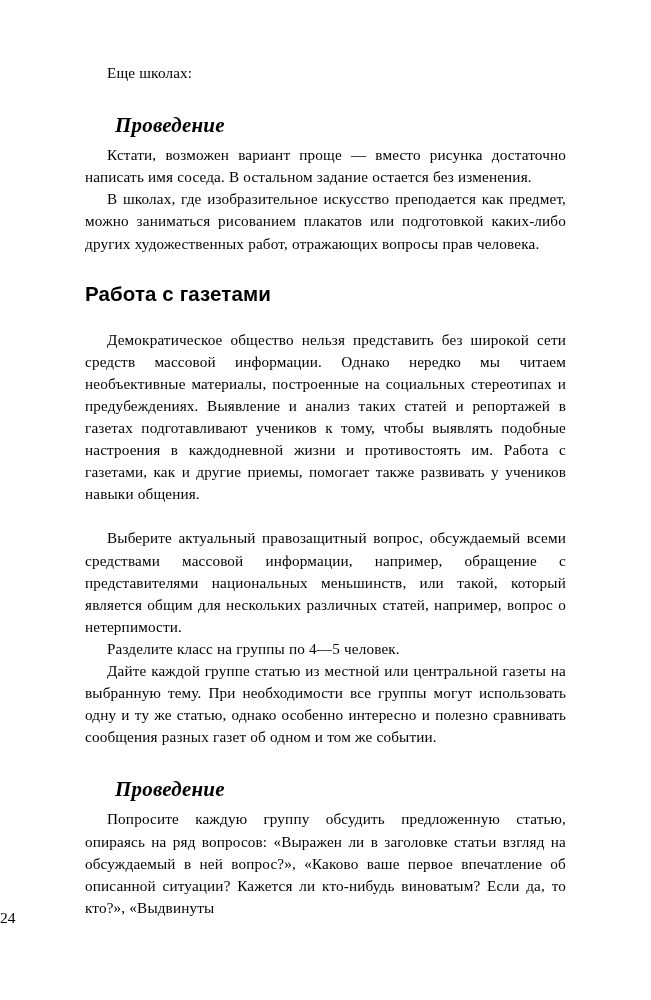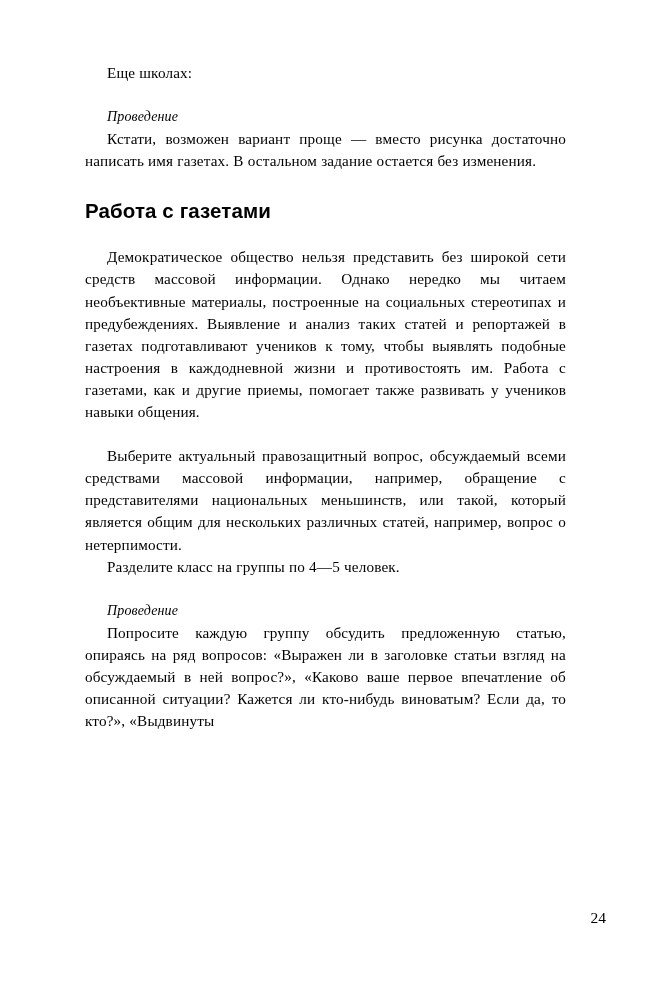--- a/index.html
+++ b/index.html
@@ -35,25 +35,25 @@
     text-indent: 22px;
     letter-spacing: 0.01em;
     word-spacing: 0.01em;
     hyphens: manual;
   }
   .para.lead-open {
     text-indent: 22px;
   }
   
   .subhead {
-    margin: 0;
-    font-size: 14px;
+    margin: 8px;
+    font-size: 21px;
     line-height: 22.1px;
     font-style: italic;
-    font-weight: 400;
+    font-weight: 700;
     text-indent: 22px;
     text-align: left;
     letter-spacing: 0.01em;
   }
   
   .section-heading {
     margin: 0;
     font-family: "Liberation Sans", "DejaVu Sans", sans-serif;
     font-size: 20.5px;
     line-height: 26px;
@@ -64,59 +64,61 @@
   }
   .sp-after-opener { height: 22px; }
   .sp-before-heading { height: 26px; }
   .sp-after-heading { height: 22px; }
   .sp-before-subhead { height: 22px; }
   .page-number {
     position: absolute;
     left: 0;
     top: 908px;
     width: 606px;
-    text-align: right;
+    text-align: left;
     font-size: 15.5px;
     line-height: 20px;
     font-family: "Liberation Serif", "DejaVu Serif", serif;
   }
 </style>
 </head>
 <body>
 
 <div class="page">
 
   <div class="text-column">
 
     <p class="para lead-open">Еще школах:</p>
 
     <div class="sp-after-opener"></div>
 
     <p class="subhead">Проведение</p>
 
 
 
-    <p class="para">Кстати, возможен вариант проще — вместо рисунка достаточно написать имя газетах. В остальном задание остается без изменения.</p>
+    <p class="para">Кстати, возможен вариант проще — вместо рисунка достаточно написать имя соседа. В остальном задание остается без изменения.</p>
 
+    <p class="para">В школах, где изобразительное искусство преподается как предмет, можно заниматься рисованием плакатов или подготовкой каких-либо других художественных работ, отражающих вопросы прав человека.</p>
 
     <div class="sp-before-heading"></div>
 
     <h2 class="section-heading">Работа с газетами</h2>
 
     <div class="sp-after-heading"></div>
 
     <p class="para">Демократическое общество нельзя представить без широкой сети средств массовой информации. Однако нередко мы читаем необъективные материалы, построенные на социальных стереотипах и предубеждениях. Выявление и анализ таких статей и репортажей в газетах подготавливают учеников к тому, чтобы выявлять подобные настроения в каждодневной жизни и противостоять им. Работа с газетами, как и другие приемы, помогает также развивать у учеников навыки общения.</p>
 
     <div class="sp-before-subhead"></div>
 
 
     <p class="para">Выберите актуальный правозащитный вопрос, обсуждаемый всеми средствами массовой информации, например, обращение с представителями национальных меньшинств, или такой, который является общим для нескольких различных статей, например, вопрос о нетерпимости.</p>
 
     <p class="para">Разделите класс на группы по 4—5 человек.</p>
 
+    <p class="para">Дайте каждой группе статью из местной или центральной газеты на выбранную тему. При необходимости все группы могут использовать одну и ту же статью, однако особенно интересно и полезно сравнивать сообщения разных газет об одном и том же событии.</p>
 
     <div class="sp-before-subhead"></div>
 
     <p class="subhead">Проведение</p>
 
     <p class="para">Попросите каждую группу обсудить предложенную статью, опираясь на ряд вопросов: «Выражен ли в заголовке статьи взгляд на обсуждаемый в ней вопрос?», «Каково ваше первое впечатление об описанной ситуации? Кажется ли кто-нибудь виноватым? Если да, то кто?», «Выдвинуты</p>
 
   </div>
 
   <div class="page-number">24</div>

